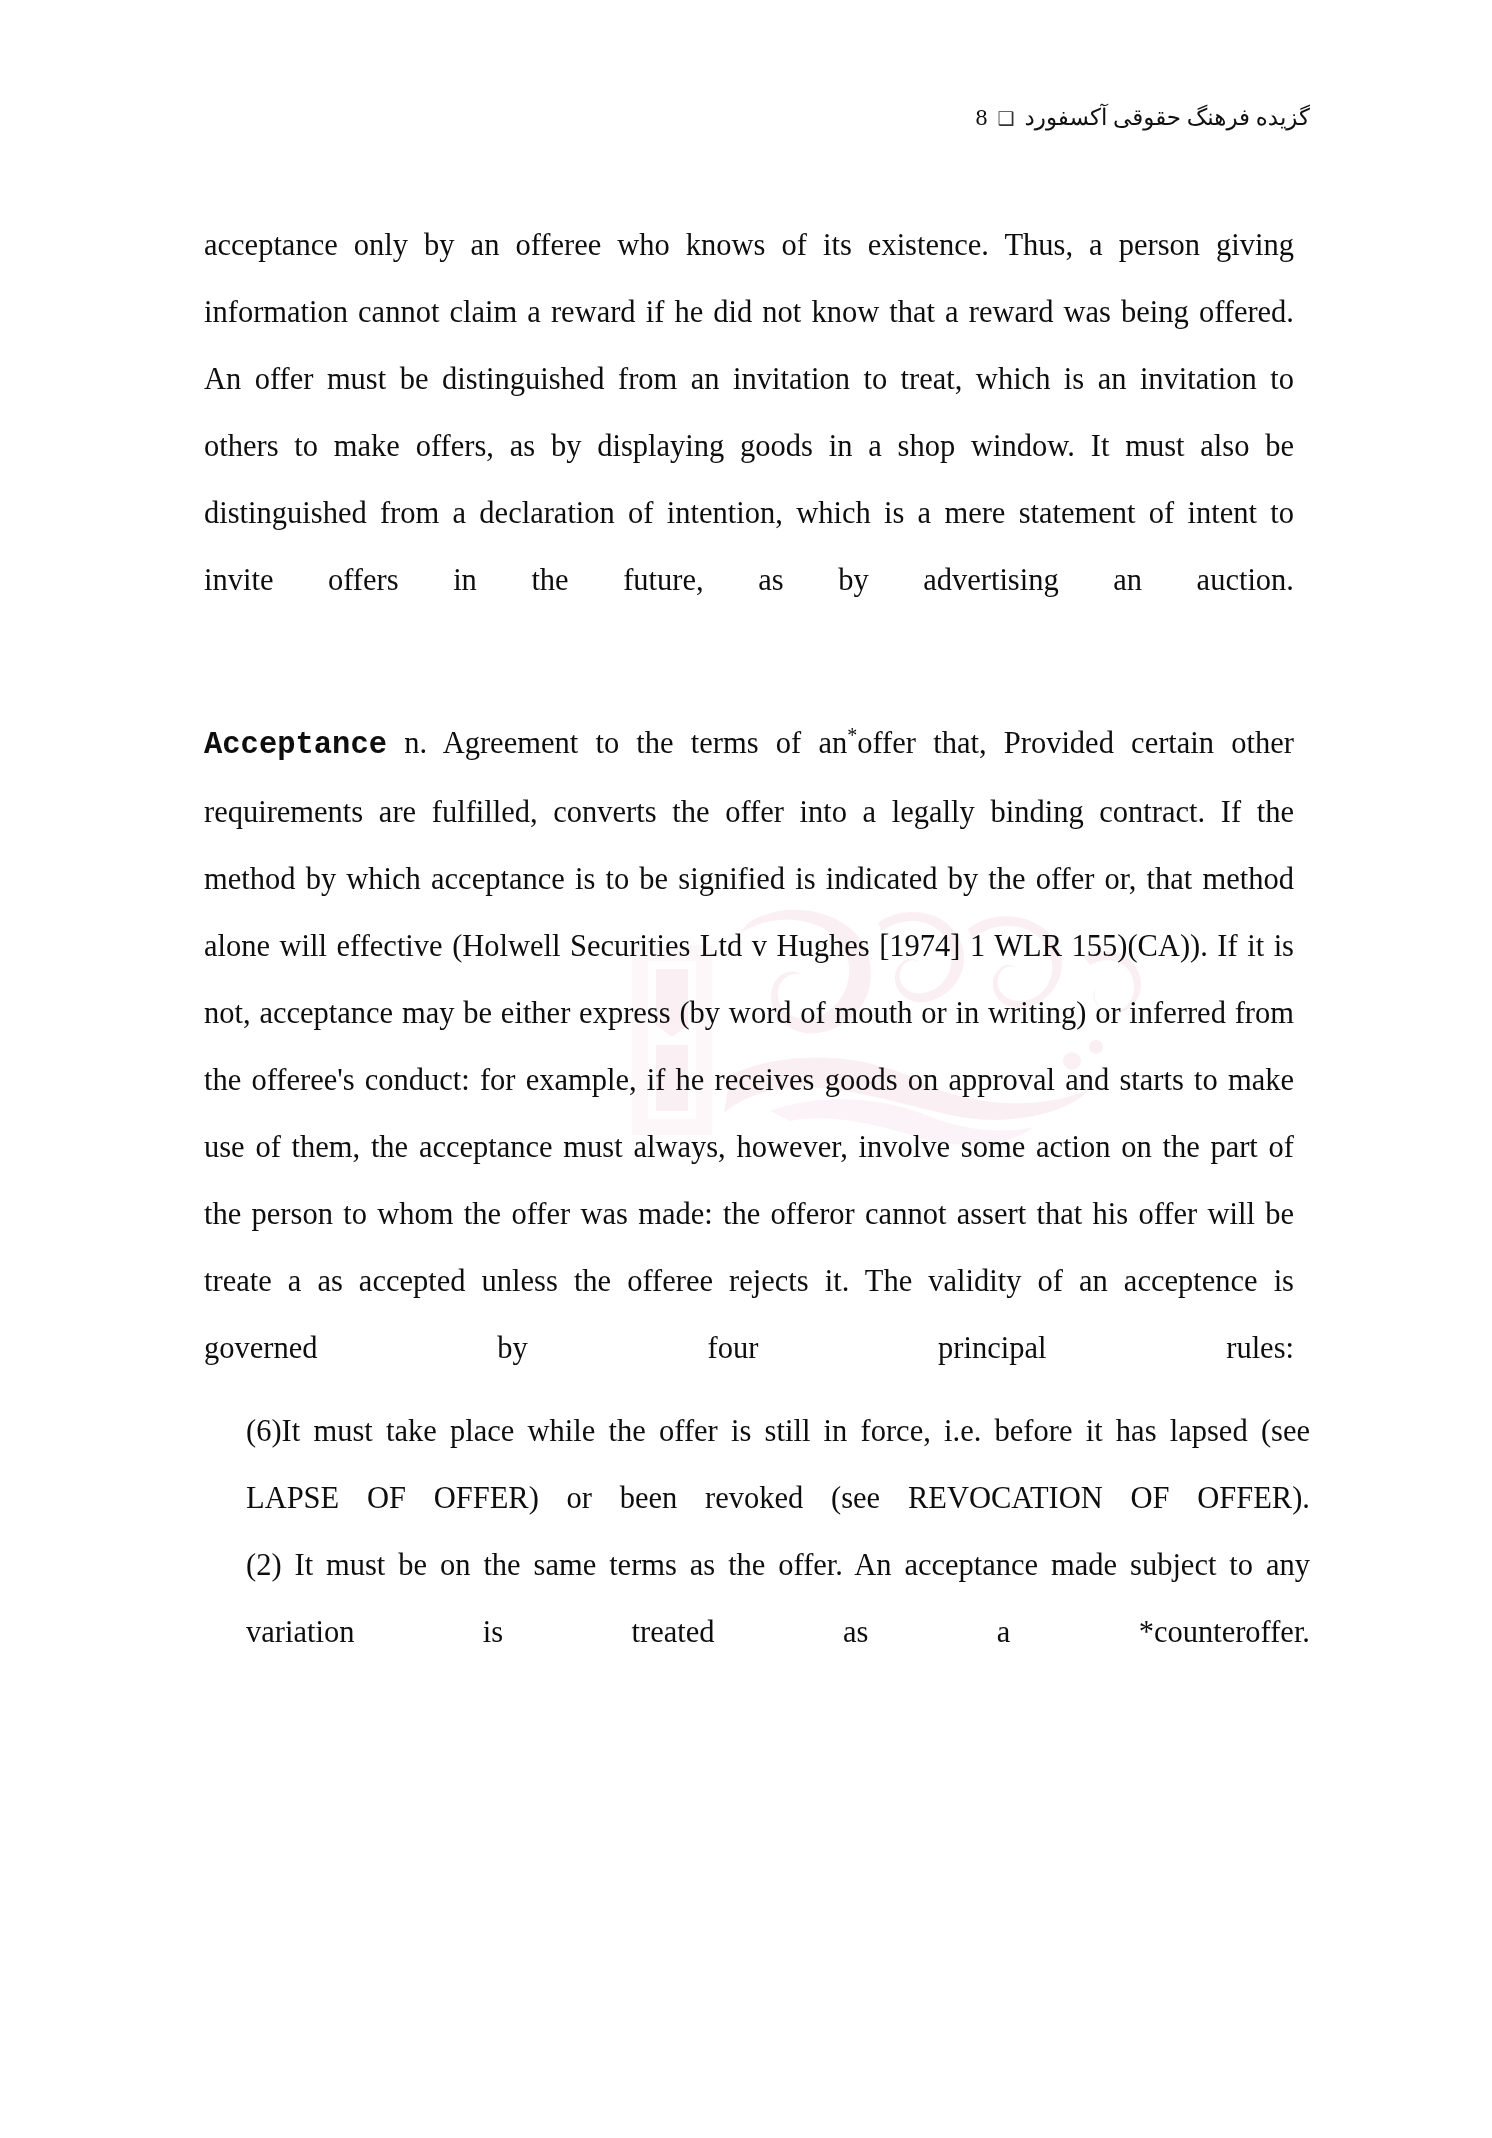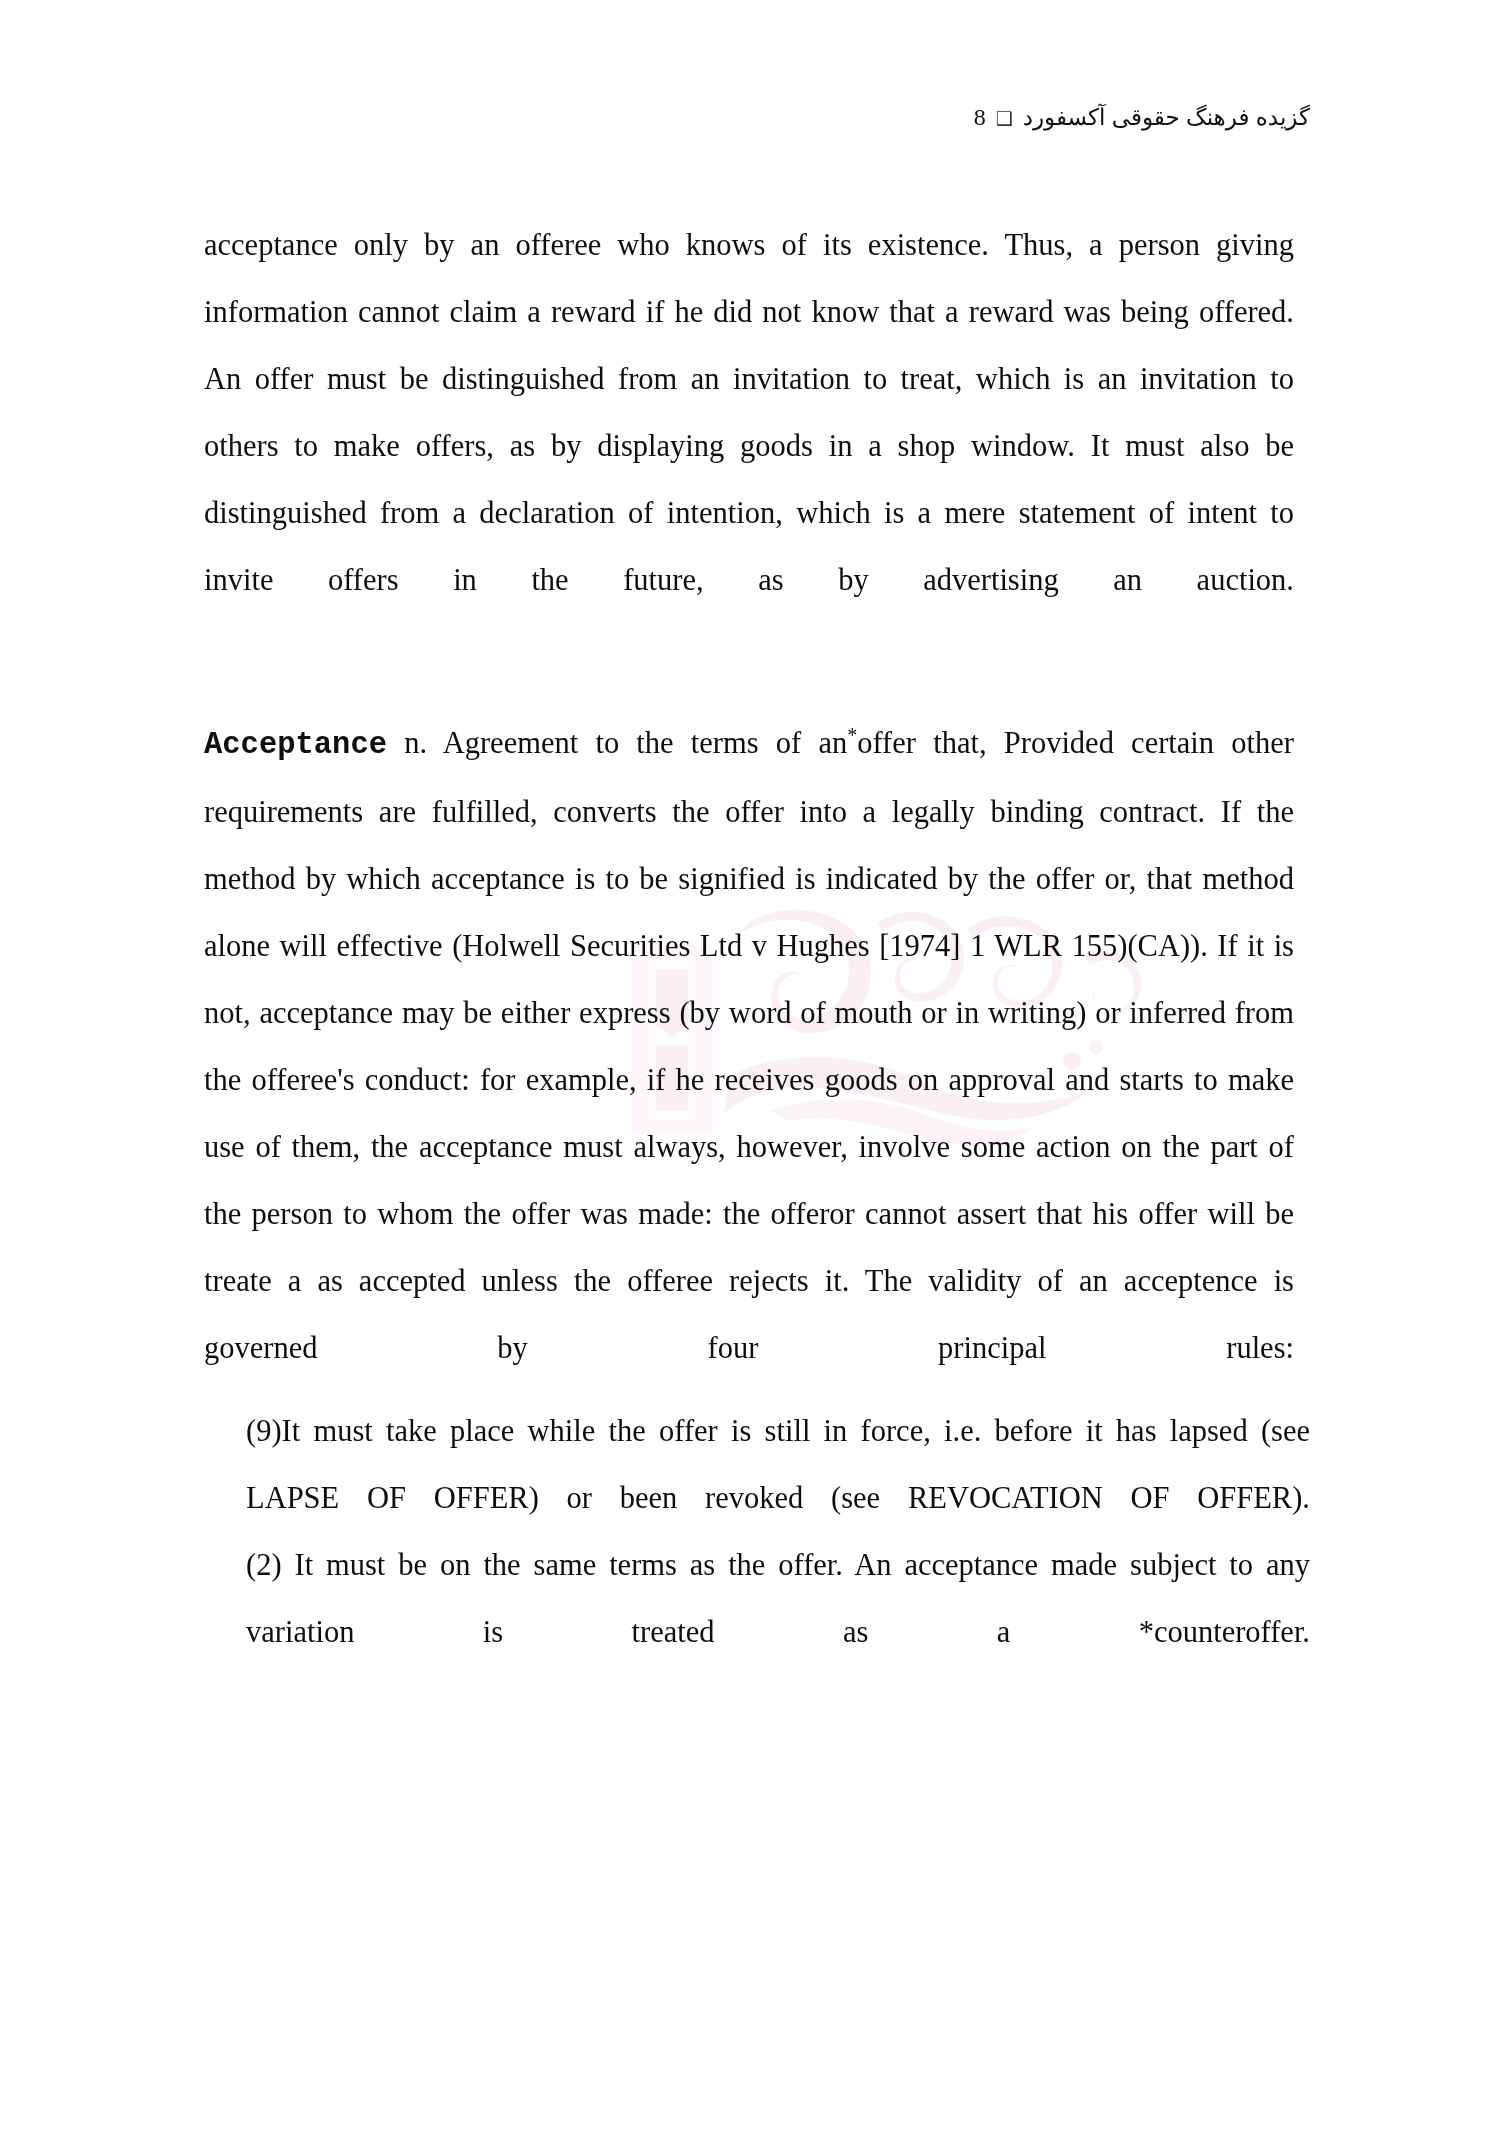--- a/index.html
+++ b/index.html
@@ -47,21 +47,21 @@
   .header-inner {
     display: flex;
     flex-direction: row;
     align-items: baseline;
     gap: 10px;
     font-size: 24px;
     direction: rtl;
     justify-content: flex-start;
   }
   .header-title {
-    font-family: Liberation Sans, sans-serif;
+    font-family: Liberation Serif, serif;
     font-size: 23px;
     color: #111;
     letter-spacing: 0;
     white-space: nowrap;
   }
   .header-sep {
     font-family: "DejaVu Sans", sans-serif;
     font-size: 19px;
     color: #333;
   }
@@ -151,17 +151,17 @@
   </div>
 
   <div class="content">
 
     <p class="para j-all">acceptance only by an offeree who knows of its existence. Thus, a person giving information cannot claim a reward if he did not know that a reward was being offered. An offer must be distinguished from an invitation to treat, which is an invitation to others to make offers, as by displaying goods in a shop window. It must also be distinguished from a declaration of intention, which is a mere statement of intent to invite offers in the future, as by advertising an auction.</p>
 
     <div class="para-gap"></div>
 
     <p class="para j-all"><span class="entry-term">Acceptance</span> <span>n.</span> <span>Agreement to the terms of an</span><span class="sup-star">*</span><span>offer that, Provided certain other requirements are fulfilled, converts the offer into a legally binding contract. If the method by which acceptance is to be signified is indicated by the offer or, that method alone will effective (Holwell Securities  Ltd v Hughes [1974] 1 WLR 155)(CA)). If it is not, acceptance may be either express (by word of mouth or in writing) or inferred from the offeree's conduct: for example, if he receives goods on approval and starts to make use of them, the acceptance must always, however, involve some action on the part of the person to whom the offer was made: the offeror cannot assert that his offer will be treate a as accepted unless the offeree rejects it. The validity of an acceptence is governed by four principal rules:</span></p>
 
-    <p class="numbered j-all">(9)It must take place while the offer is still in force, i.e. before it has lapsed (see LAPSE OF OFFER) or been revoked (see REVOCATION OF OFFER).</p>
+    <p class="numbered j-all">(6)It must take place while the offer is still in force, i.e. before it has lapsed (see LAPSE OF OFFER) or been revoked (see REVOCATION OF OFFER).</p>
     <p class="numbered j-all">(2) It must be on the same terms as the offer. An acceptance made subject to any variation is treated as a *counteroffer.</p>
 
   </div>
 </div>
 
 </body></html>

